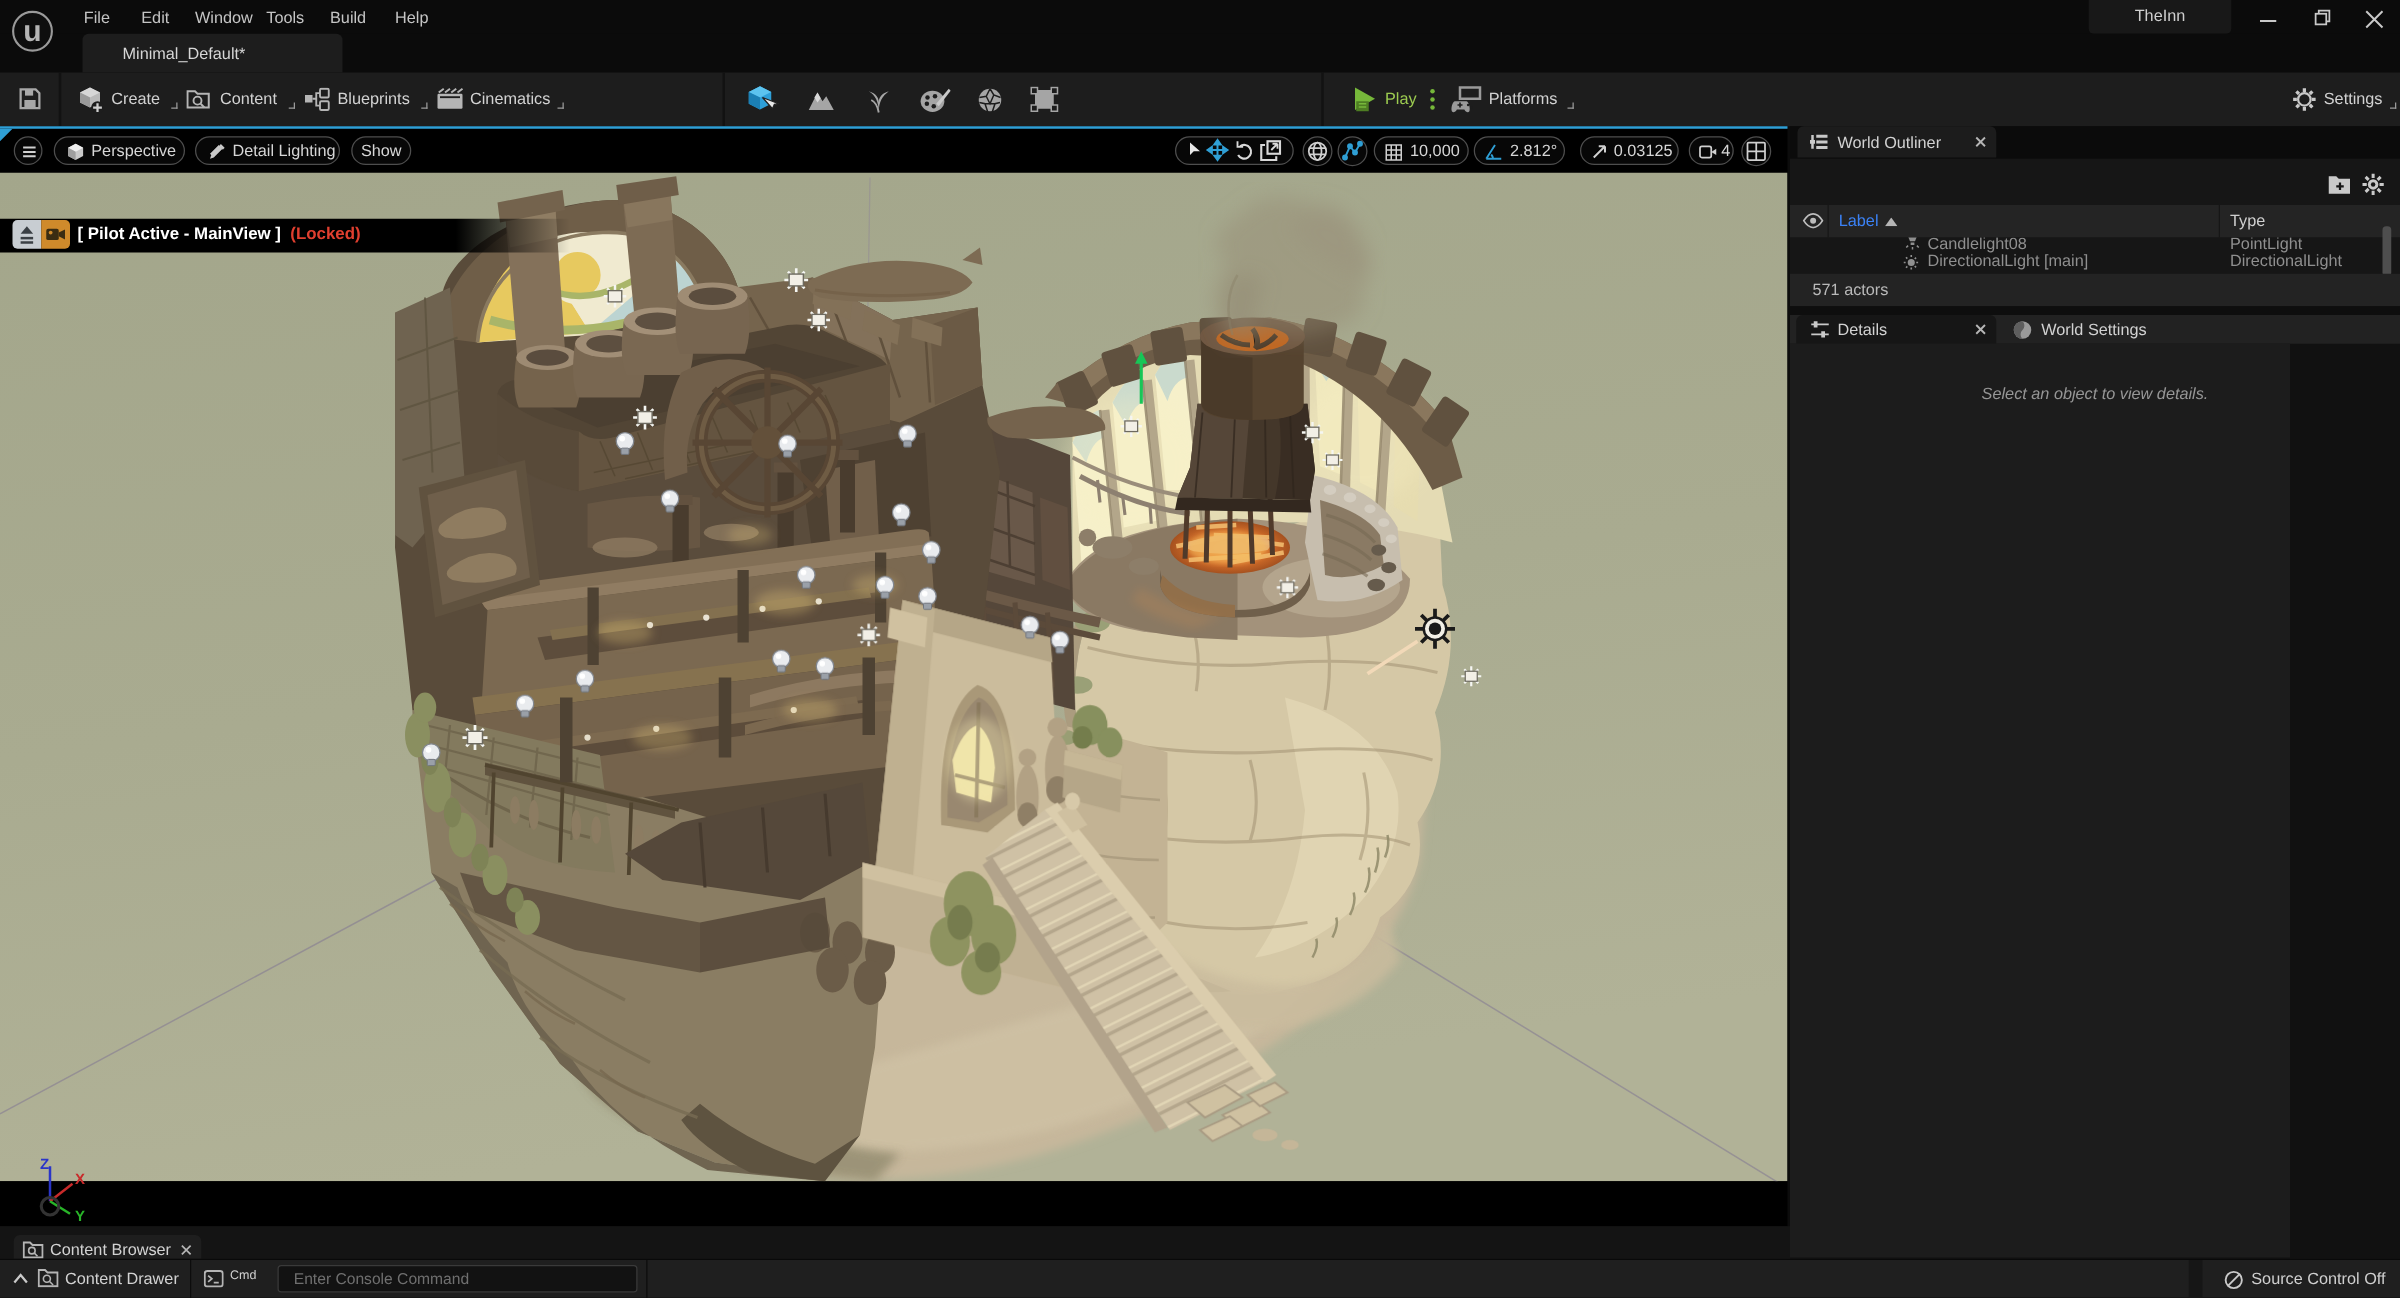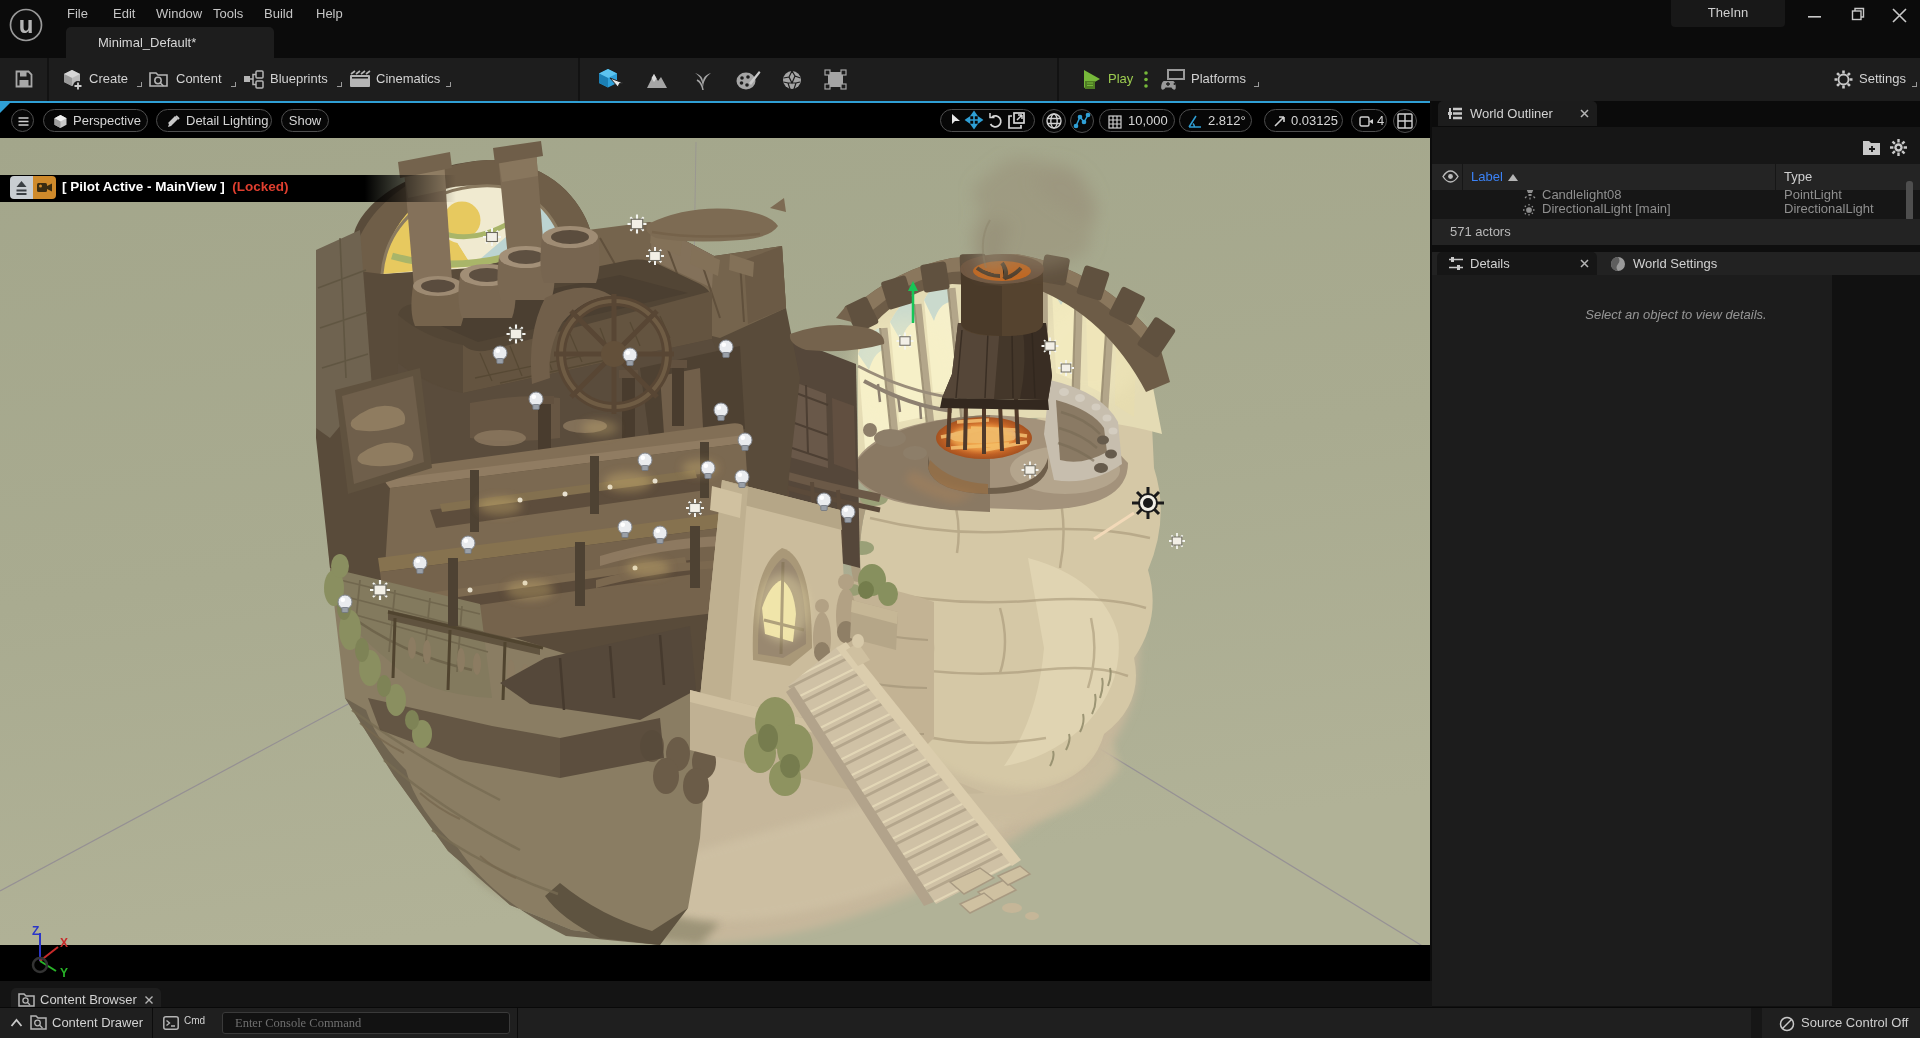--- a/index.html
+++ b/index.html
@@ -23,21 +23,21 @@
 #viewport{position:absolute;top:101px;left:0;width:1430px;height:880px;background:#000;}
 #vptopline{position:absolute;top:0;left:0;width:1430px;height:2px;background:#2f9fd5;}
 .pill{position:absolute;height:23px;border:1px solid #4e4e4e;border-radius:12px;background:rgba(8,8,8,0.9);color:#d6d6d6;font-size:13px;line-height:21px;white-space:nowrap;}
 #pilotrow{position:absolute;top:33px;left:0;width:456px;height:27px;background:linear-gradient(90deg,#000 80%,rgba(0,0,0,0));margin-top:41px;}
 
 #rightpanel{position:absolute;top:101px;left:1432px;width:488px;height:937px;background:#111;}
 .ptab{position:absolute;height:25px;background:#1c1c1c;border-radius:5px 5px 0 0;color:#d2d2d2;font-size:13px;}
 
 #bottompanel{position:absolute;top:981px;left:0;width:1432px;height:57px;background:#141414;}
 #statusbar{position:absolute;top:1007px;left:0;width:1920px;height:31px;background:#1f1f1f;border-top:1px solid #090909;}
-.mono{font-family:Liberation Serif, serif;}
+.mono{font-family:Liberation Sans, sans-serif;}
 </style></head>
 <body>
 <div id="root">
 
 <div id="titlebar">
   <svg id="uelogo" width="44" height="44" viewBox="0 0 44 44" style="z-index:10;">
     <circle cx="21" cy="21" r="15.5" fill="#0e0e0e" stroke="#9a9a9a" stroke-width="1.7"></circle>
     <text x="21" y="29" text-anchor="middle" font-size="24" font-weight="bold" fill="#b5b5b5" font-family="Liberation Serif,serif">u</text>
   </svg>
   <div class="menu" style="left:67px;">File</div>

